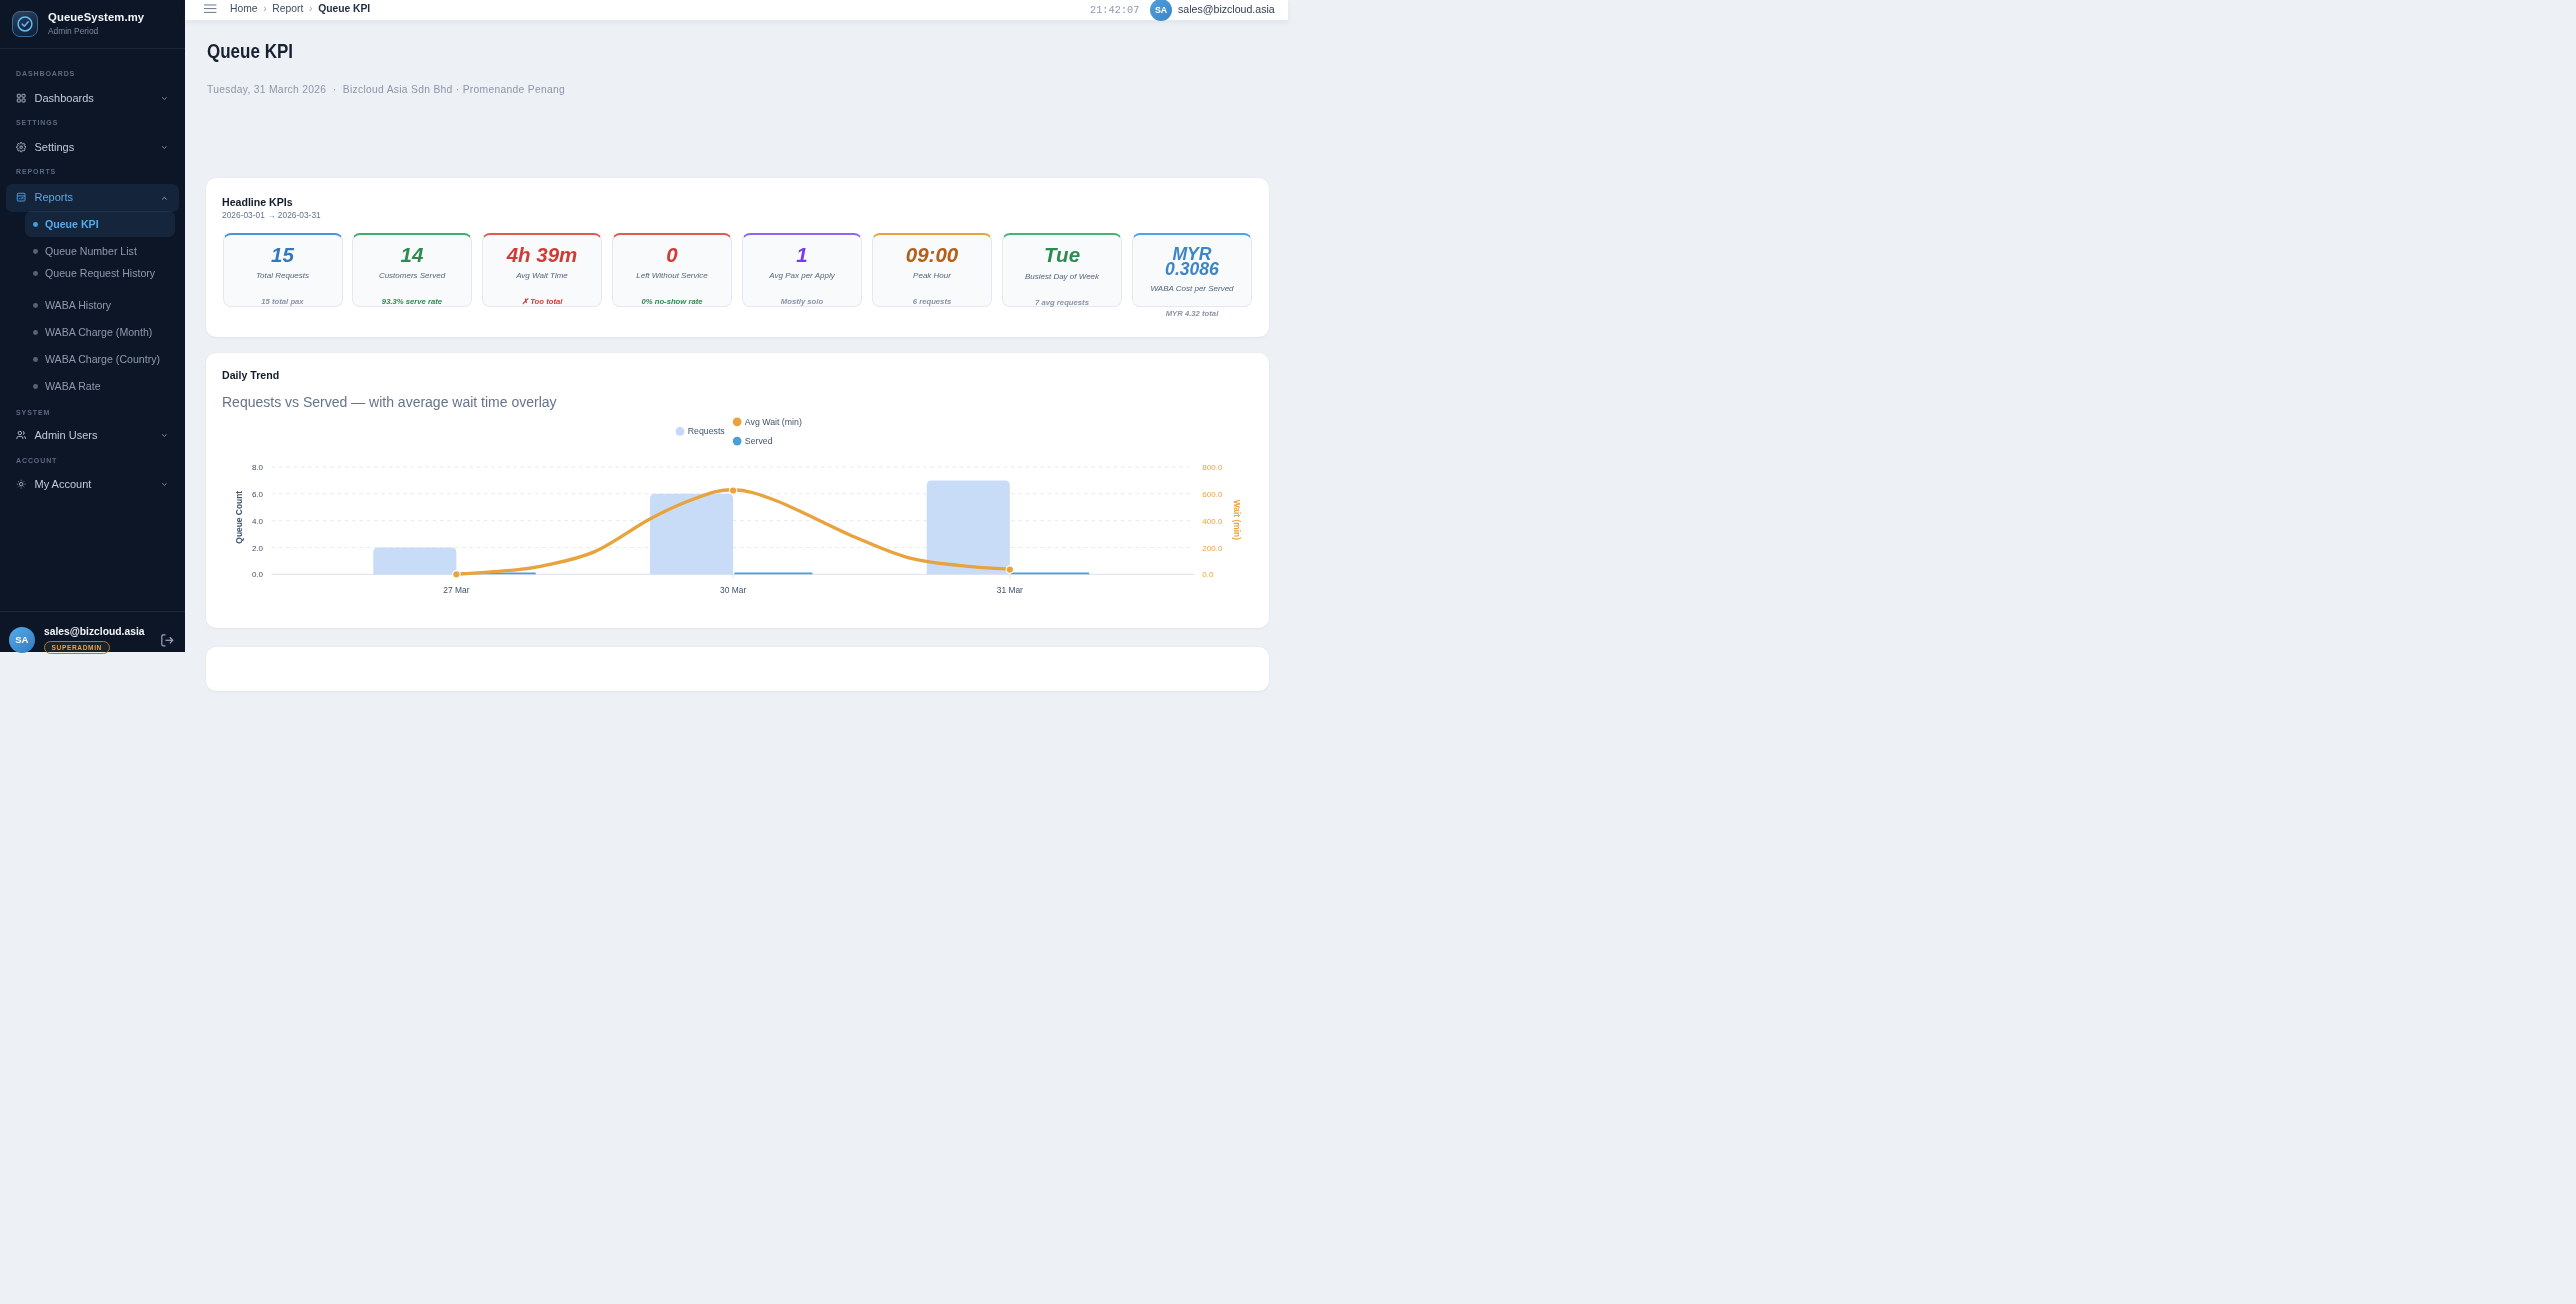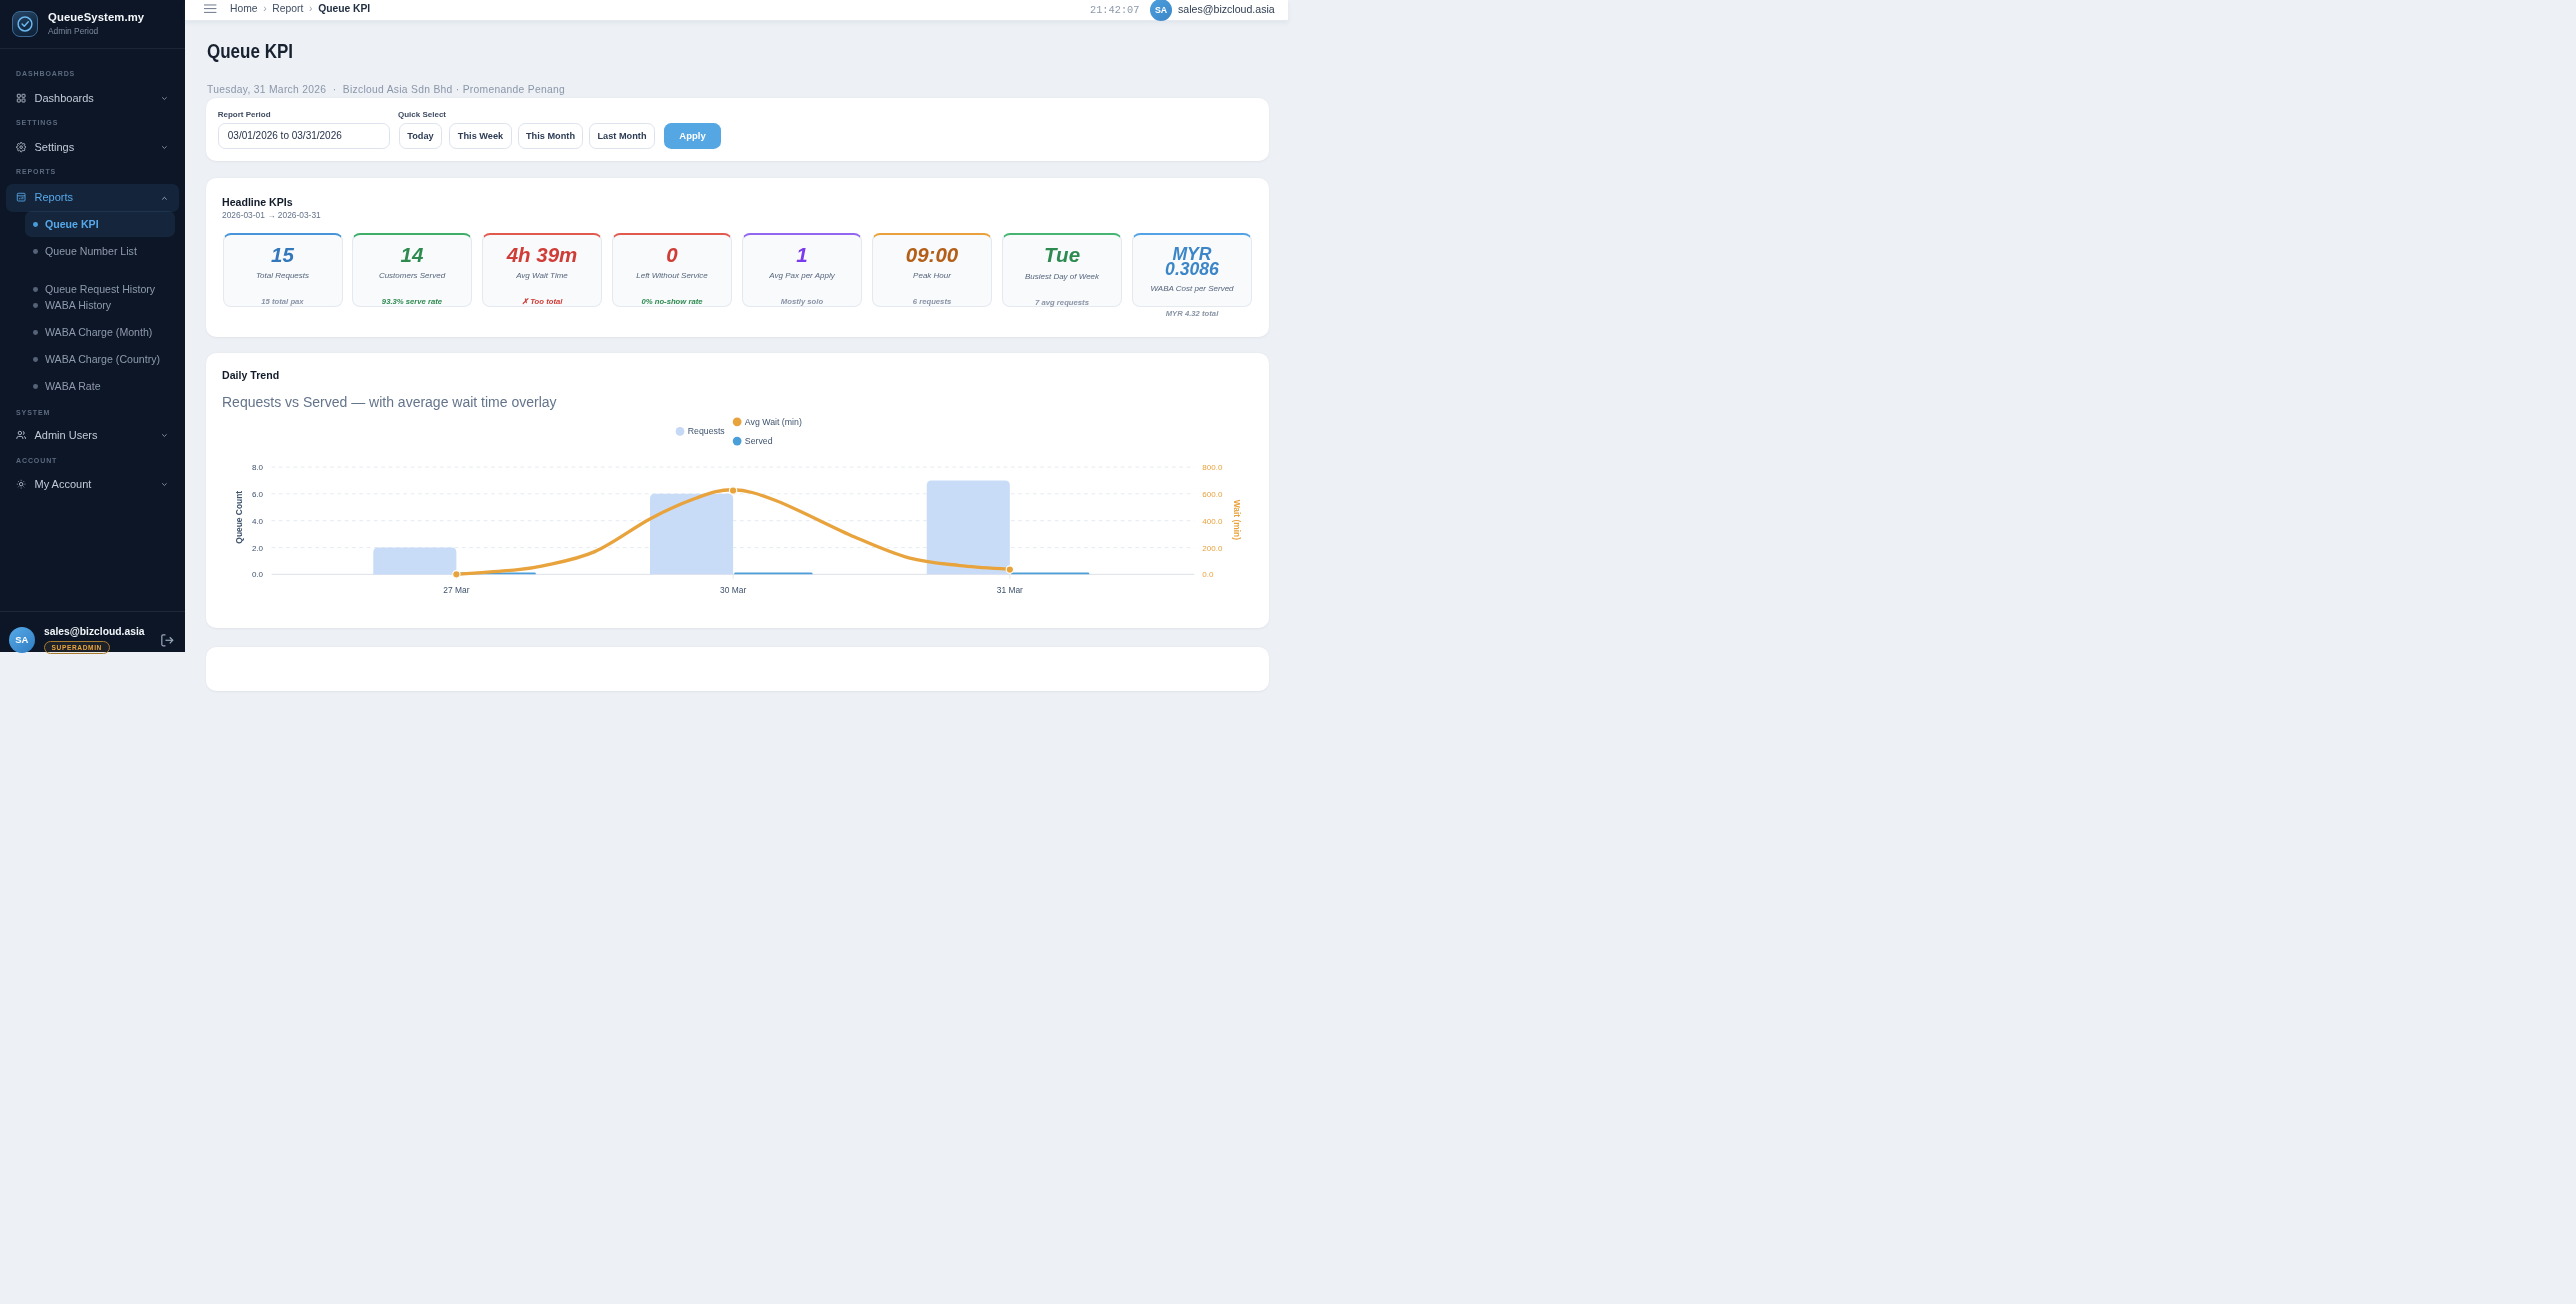--- a/index.html
+++ b/index.html
@@ -123,21 +123,21 @@
       </svg>
   </div>
   <div class="subitem sub-active" style="top:211px">
       <span class="dot"></span>
       <span class="txt">Queue KPI</span>
     </div>
   <div class="subitem" style="top:238px">
       <span class="dot"></span>
       <span class="txt">Queue Number List</span>
     </div>
-  <div class="subitem" style="top:276px">
+  <div class="subitem" style="top:260px">
       <span class="dot"></span>
       <span class="txt">Queue Request History</span>
     </div>
   <div class="subitem" style="top:292px">
       <span class="dot"></span>
       <span class="txt">WABA History</span>
     </div>
   <div class="subitem" style="top:319px">
       <span class="dot"></span>
       <span class="txt">WABA Charge (Month)</span>
@@ -204,30 +204,20 @@
   <span class="crumb" style="left:45px">Home <span class="crumbsep">&nbsp;›&nbsp;</span> Report <span class="crumbsep">&nbsp;›&nbsp;</span> <b>Queue KPI</b></span>
   <span class="clock">21:42:07</span>
   <div class="avatar-tb">SA</div>
   <span class="tbemail">sales@bizcloud.asia</span>
 </div>
 
 <div id="main">
   <h1 class="pagetitle">Queue KPI</h1>
   <div class="pagesub">Tuesday, 31 March 2026&nbsp; · &nbsp;Bizcloud Asia Sdn Bhd · Promenande Penang</div>
 
-  <div class="card" id="filtercard">
-    <span class="flabel" style="left:11.7px">Report Period</span>
-    <div class="finput">03/01/2026 to 03/31/2026</div>
-    <span class="flabel" style="left:192px">Quick Select</span>
-    <div class="qbtn" style="left:193px;width:43px">Today</div>
-    <div class="qbtn" style="left:243px;width:63px">This Week</div>
-    <div class="qbtn" style="left:312px;width:65px">This Month</div>
-    <div class="qbtn" style="left:383px;width:66px">Last Month</div>
-    <div class="applybtn" style="left:458px;width:57px">Apply</div>
-  </div>
 
   <div class="card" id="kpicard">
     <div class="cardtitle" style="top:17.6px">Headline KPIs</div>
     <div class="cardsub" style="top:31.5px;font-size:8.4px">2026-03-01 → 2026-03-31</div>
     <div class="tile" style="left:16.5px;border-top:2.6px solid #4795d8">
       <div class="val" style="color:#3478bc">15</div>
       <div class="lab">Total Requests</div>
       <div class="sub">15 total pax</div>
     </div>
     <div class="tile" style="left:146px;border-top:2.6px solid #3fae68">

